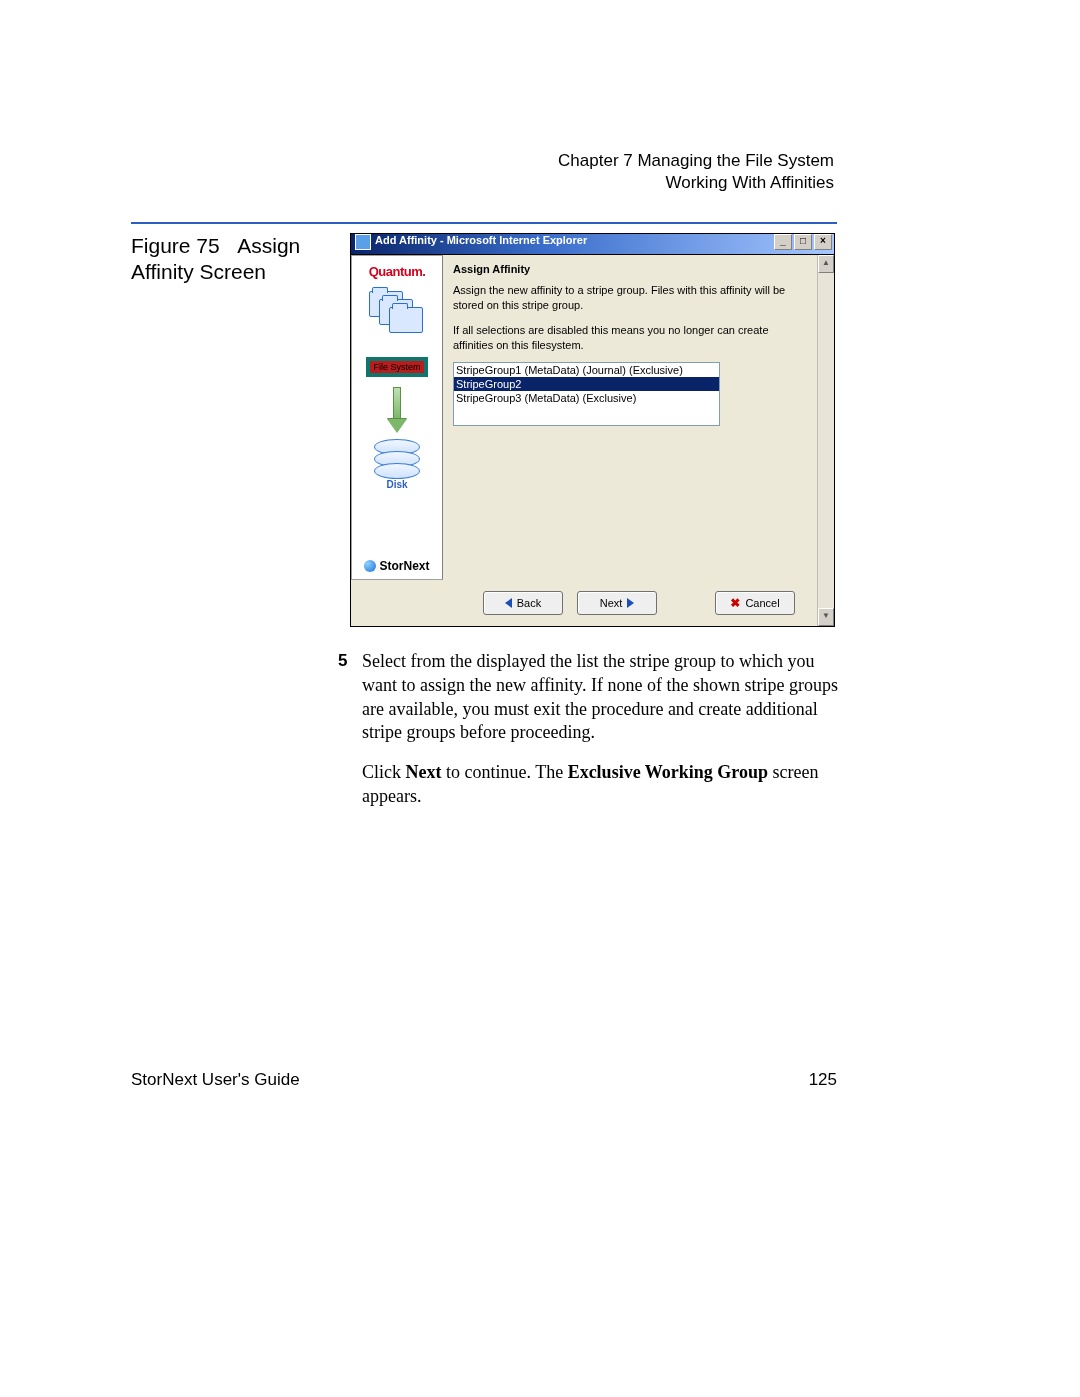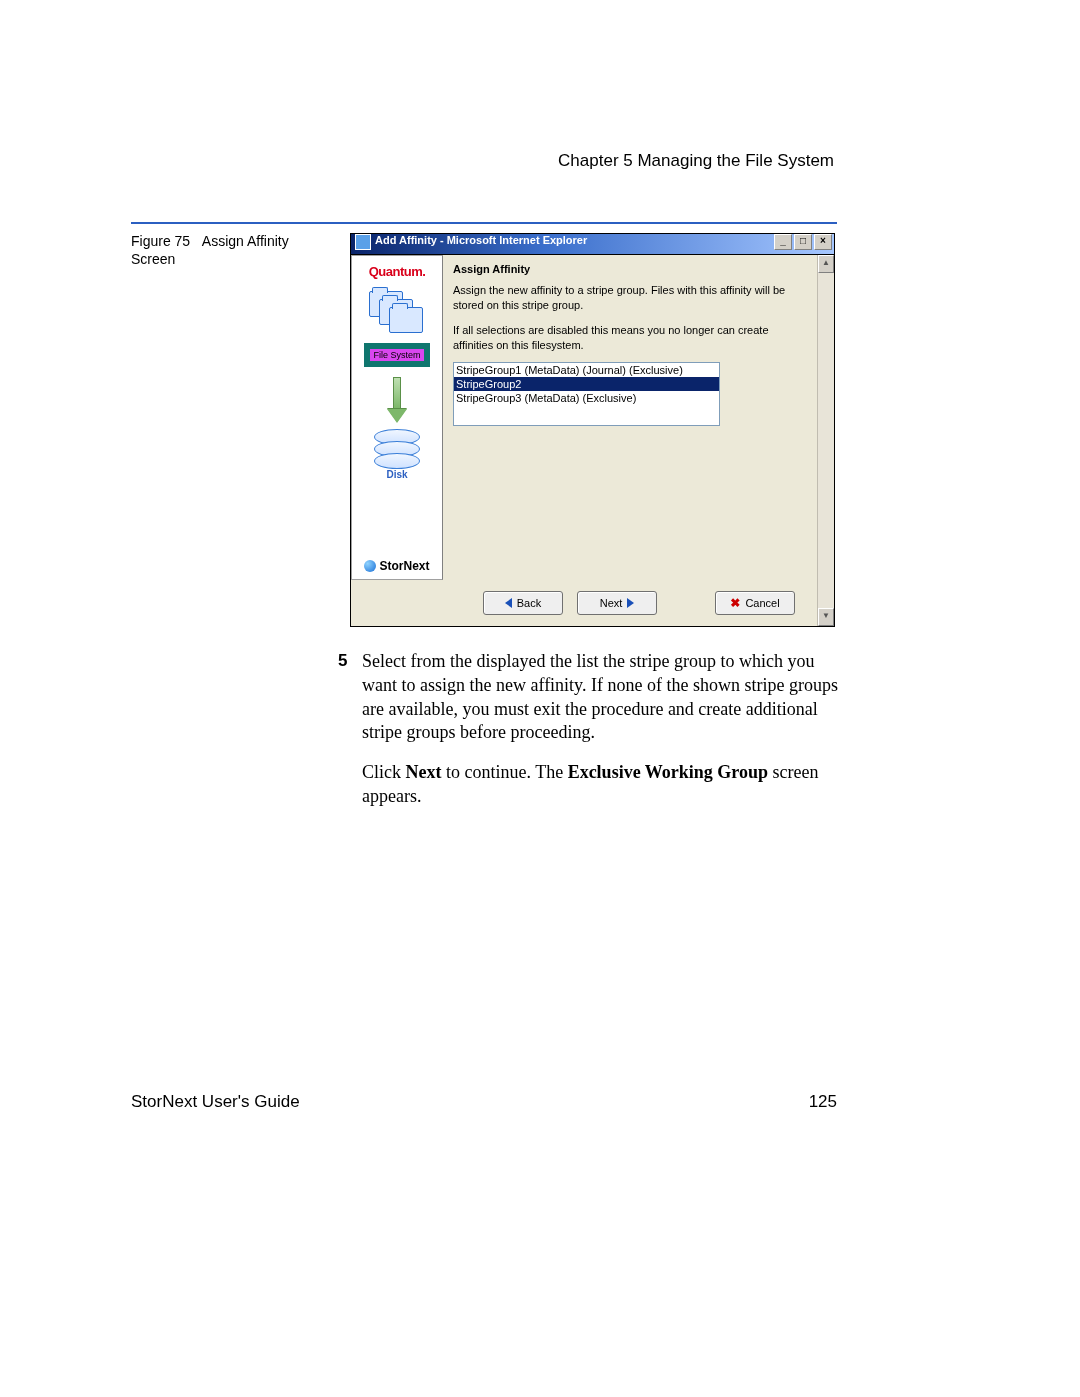--- a/index.html
+++ b/index.html
@@ -29,21 +29,21 @@
     top: 222px;
     left: 131px;
     width: 706px;
     border-top: 2px solid #2b5fc1;
   }
   .figlabel {
     position: absolute;
     top: 233px;
     left: 131px;
     width: 200px;
-    font-size: 14px;
+    font-size: 21px;
     line-height: 1.25;
   }
   
   .win {
     position: absolute;
     top: 233px;
     left: 350px;
     width: 485px;
     height: 394px;
     border: 1px solid #000;
@@ -150,25 +150,25 @@
     width:14px; height:5px;
     background:#d9e8ff;
     border:1px solid #2a6fd0;
     border-bottom:none;
     border-radius:2px 2px 0 0;
   }
   .f1 { top:0; left:0; }
   .f2 { top:8px; left:10px; }
   .f3 { top:16px; left:20px; }
   .fslabel {
-    border:6px solid #0f766e;
-    background:#d946ef;
+    border:4px solid #0f766e;
+    background:#b91c1c;
     font:9px Arial;
     padding:1px 3px;
-    margin-top:6px;
+    margin-top:20px;
     display:inline-block;
   }
   .arrow {
     display:flex; flex-direction:column; align-items:center;
     margin: 4px 0;
   }
   .arrow-shaft {
     width:6px; height:30px;
     background: linear-gradient(#bfe0b2,#7db86a);
     border:1px solid #5a9048;
@@ -274,35 +274,36 @@
   .stepnum {
     position:absolute;
     left:-24px;
     font-weight:bold;
     font-family: Arial, sans-serif;
     font-size:17px;
   }
   .step { position:relative; margin-left: 24px; margin-bottom: 16px; }
   .footer {
     position:absolute;
-    top: 1092px;
+    top: 1070px;
     left: 131px;
     width: 706px;
     display:flex;
     justify-content:space-between;
     font: 17px Arial;
   }
 </style>
 </head>
 <body>
 
 <div class="page">
 
   <div class="hdr">
-    <div>Chapter 5  Managing the File System</div>
+    <div>Chapter 7  Managing the File System</div>
+    <div>Working With Affinities</div>
   </div>
 
   <div class="rule"></div>
 
   <div class="figlabel">
     <span>Figure 75</span>
     &nbsp;&nbsp;<span>Assign Affinity Screen</span>
   </div>
 
   <div class="win">

